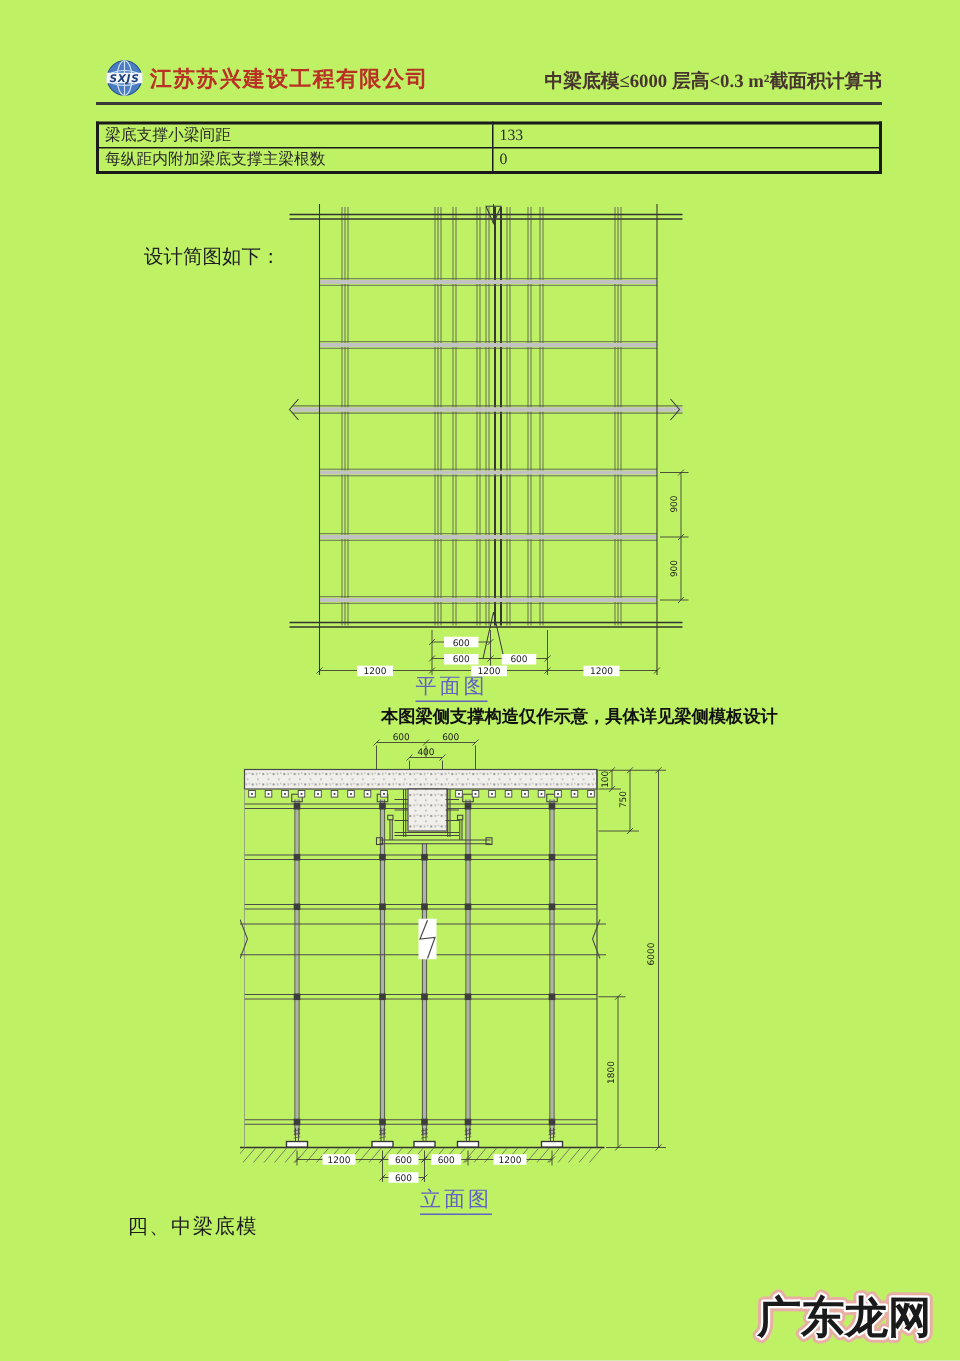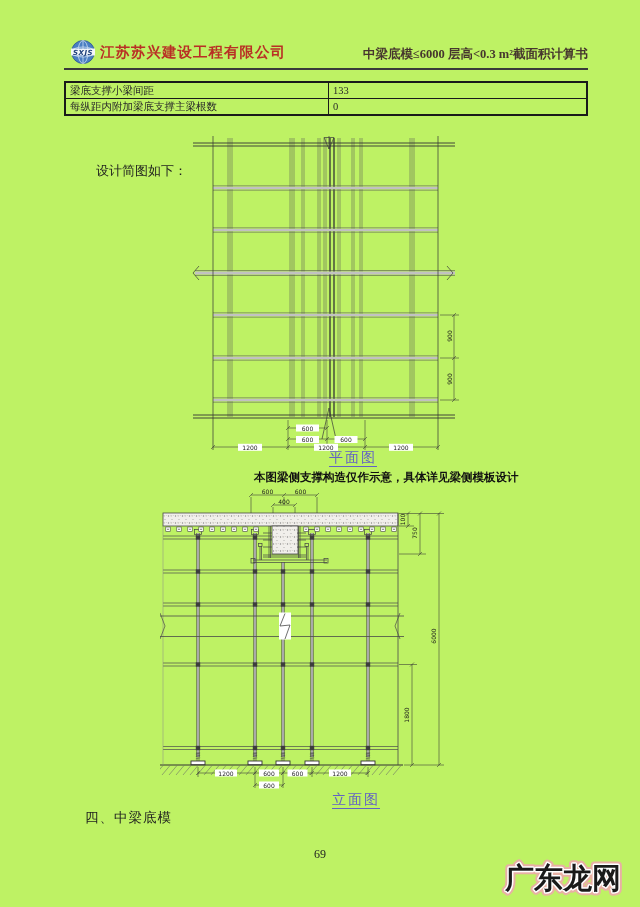--- a/index.html
+++ b/index.html
@@ -11,21 +11,21 @@
   .company{position:absolute;left:36px;top:6px;font-size:14.5px;font-weight:bold;color:#b93025;letter-spacing:1px;white-space:nowrap;}
   .doc-title{position:absolute;right:0px;top:9px;font-size:12.5px;font-weight:bold;color:#46362e;white-space:nowrap;}
   
   .ptable{position:absolute;left:64px;top:81px;width:524px;border-collapse:collapse;}
   .ptable td{border:1px solid #1a1a1a;height:15px;font-size:10.5px;color:#2a2a2a;padding:0 0 0 4px;line-height:15px;}
   .ptable{border:2px solid #1a1a1a;}
   .ptable td.lab{width:258px;}
   
   .intro{position:absolute;left:96px;top:115px;font-size:13px;color:#1e1e1e;margin-top:47px;}
   .note{position:absolute;left:254px;top:470px;font-size:11.5px;font-weight:bold;color:#111;white-space:nowrap;font-family:Liberation Serif, serif;}
-  .cap{position:absolute;width:100px;text-align:right;font-size:14px;color:#6262c4;letter-spacing:2px;}
+  .cap{position:absolute;width:100px;text-align:left;font-size:14px;color:#6262c4;letter-spacing:2px;}
   .cap span{border-bottom:1px solid #6262c4;padding-bottom:1px;}
   .plan-cap{left:277px;top:449px;}
   .elev-cap{left:280px;top:791px;}
   .section-heading{position:absolute;left:85px;top:809px;font-size:13.5px;color:#1e1e1e;letter-spacing:1px;}
   .pageno{position:absolute;left:0;top:847px;width:640px;text-align:center;font-size:12px;color:#222;}
   
   .draw{position:absolute;}
   svg text{font-family:"DejaVu Sans",sans-serif;font-size:6px;fill:#1a1a1a;text-anchor:middle;}
   .wm-svg{position:absolute;left:486px;top:854px;}
   .wm-svg text{font-family:"DejaVu Sans",sans-serif;font-size:29px;font-weight:bold;text-anchor:middle;}
@@ -404,19 +404,18 @@
       <rect x="169" y="283.5" width="22" height="7" fill="#fff"></rect>
       <text x="180" y="289.5">1200</text>
       <rect x="99" y="295.5" width="20" height="7" fill="#fff"></rect>
       <text x="109" y="301.5">600</text>
     </g>
   </svg>
 
   <div class="cap elev-cap"><span>立面图</span></div>
 
   <div class="section-heading">四、中梁底模</div>
-  <div class="pageno">69</div>
 
   <svg class="wm-svg" width="154" height="48" viewBox="0 0 154 48">
     <text x="77" y="34" fill="none" stroke="#e8b0a4" stroke-width="7" stroke-linejoin="round">广东龙网</text>
     <text x="77" y="34" fill="#e5301f" stroke="#ffffff" stroke-width="3" stroke-linejoin="round" paint-order="stroke">广东龙网</text>
   </svg>
 </div>
 
 </body></html>

